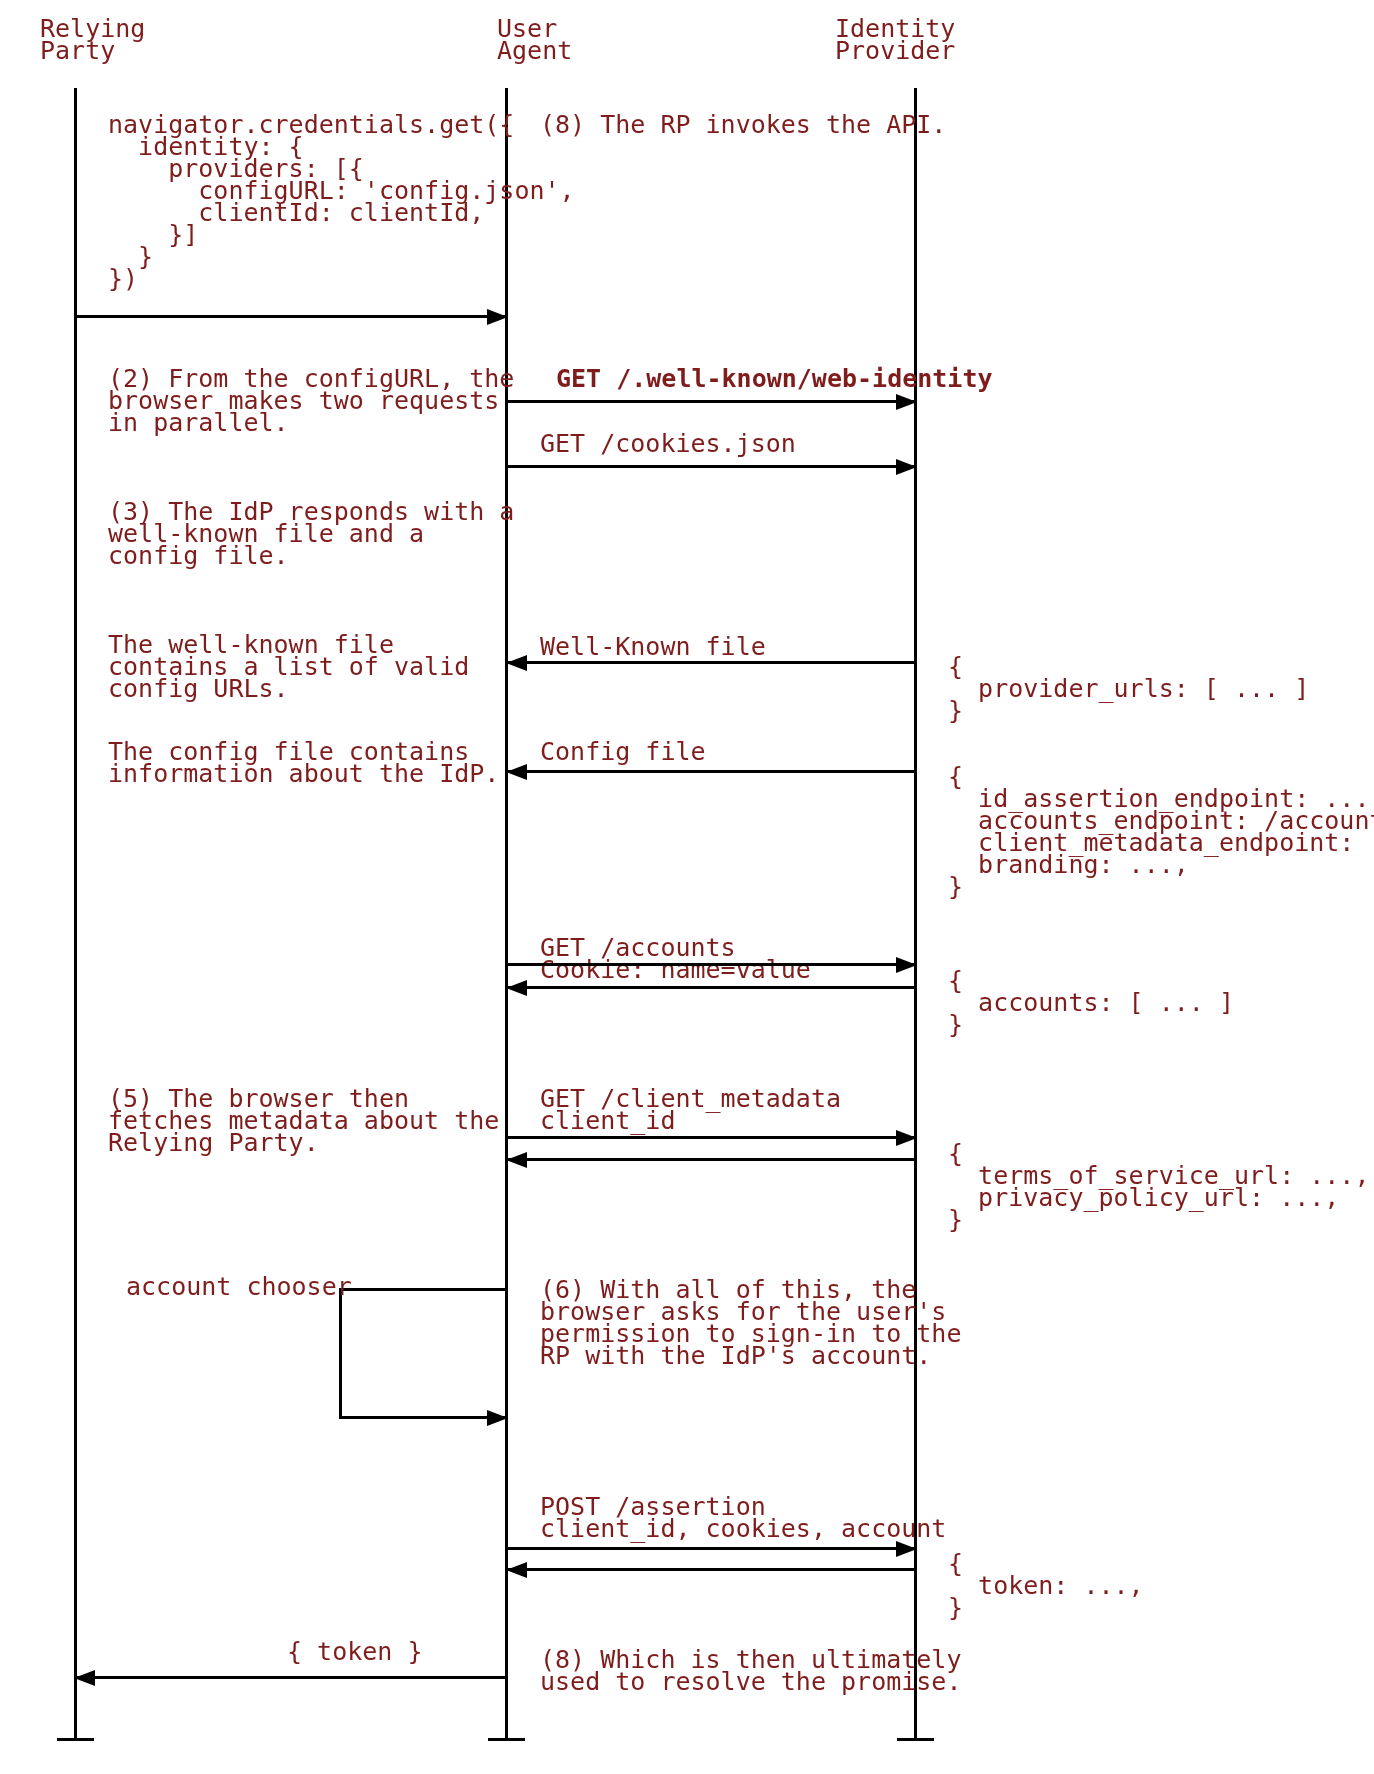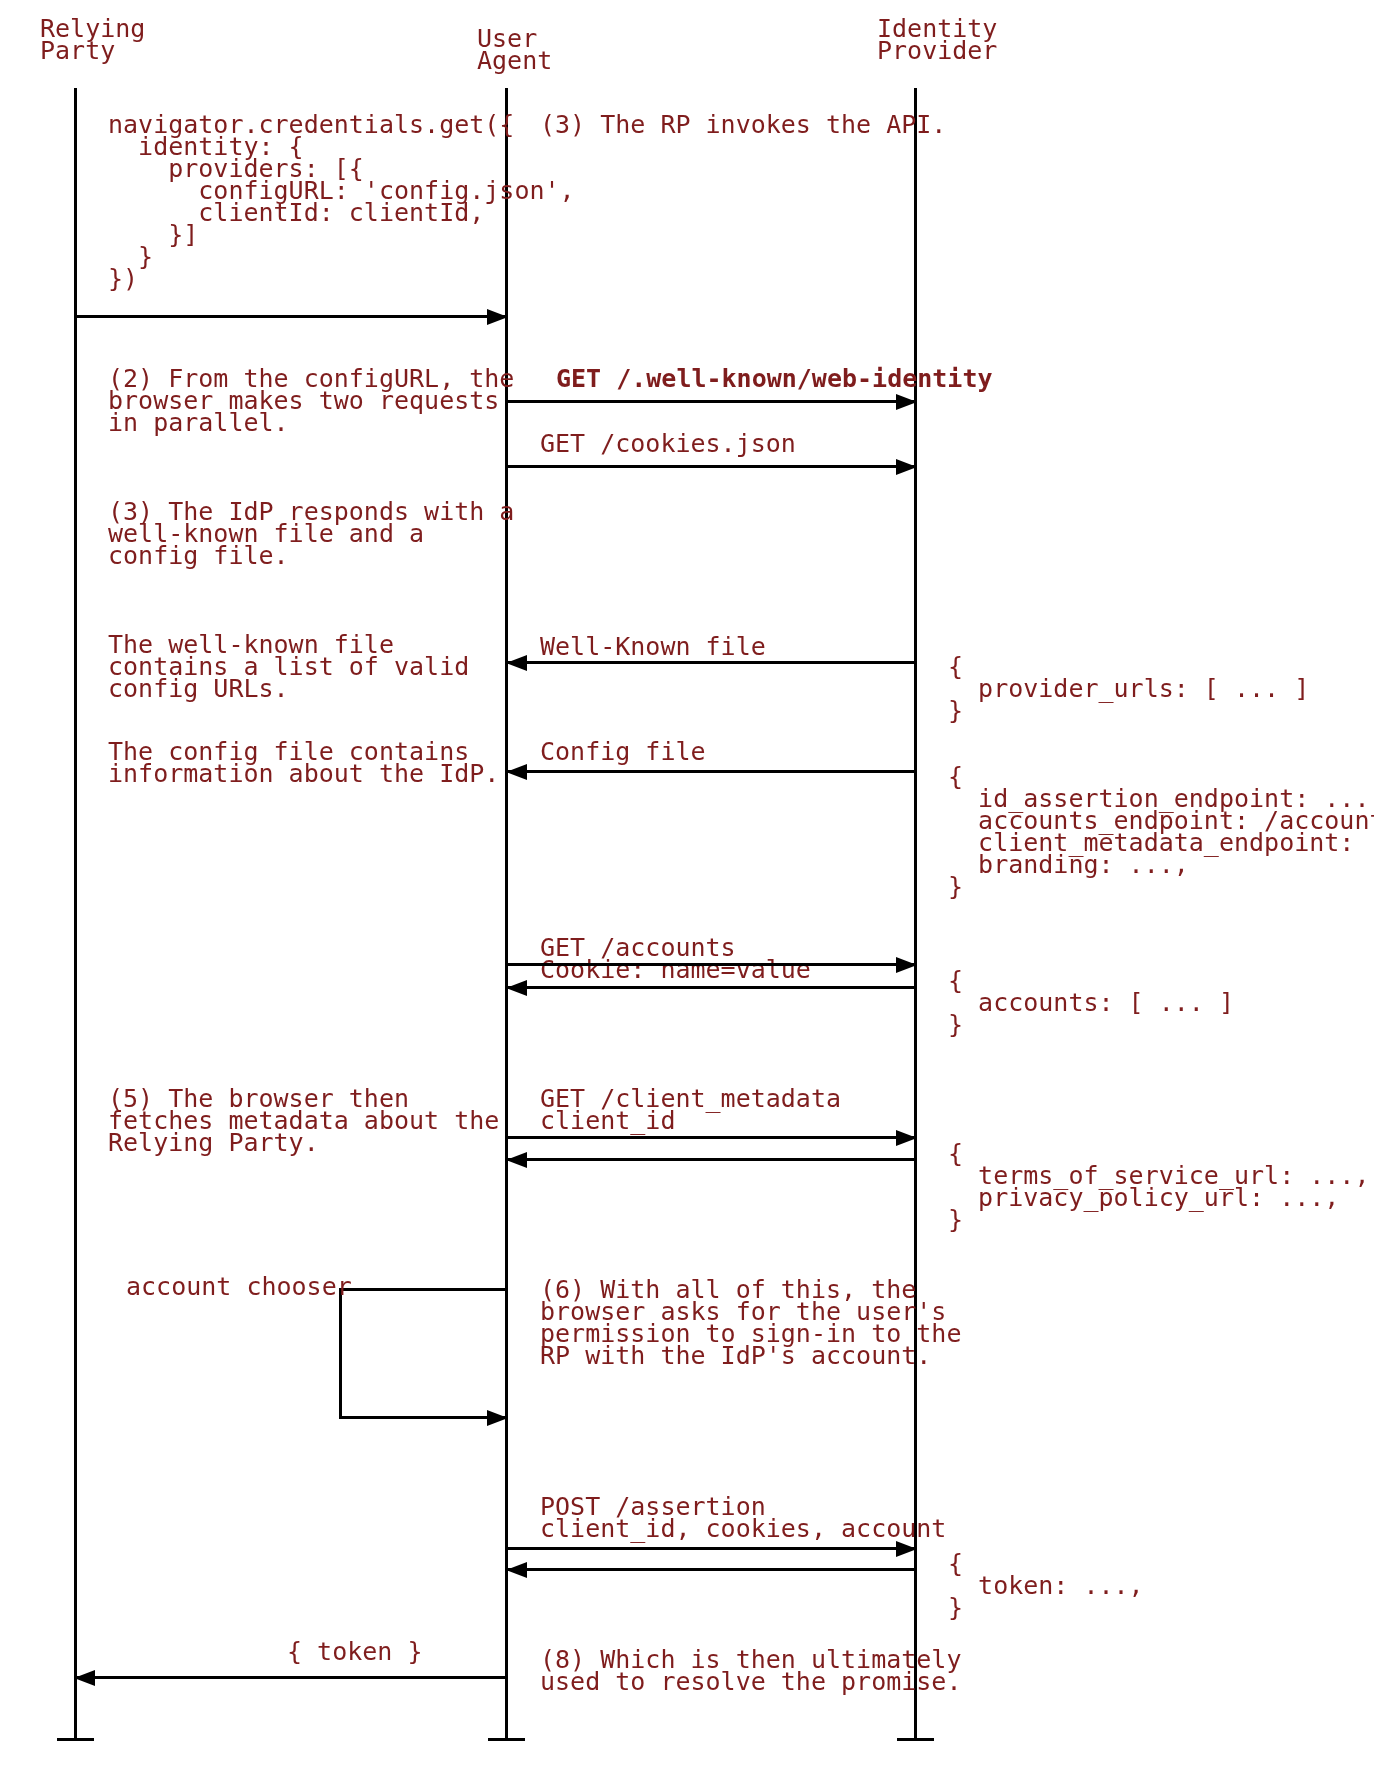--- a/index.html
+++ b/index.html
@@ -20,41 +20,41 @@
   .arrow .head.l{left:-1px;border-right:21px solid #000;}
   .loopseg{position:absolute;background:#000;}
 </style>
 </head>
 <body>
 
 <div id="stage">
 
   <div class="t" style="left:40px;top:18px;">Relying
 Party</div>
-  <div class="t" style="left:477px;top:18px;margin-top:10px;">User
+  <div class="t" style="left:497px;top:18px;">User
 Agent</div>
-  <div class="t" style="left:835px;top:18px;margin-left:42px;">Identity
+  <div class="t" style="left:835px;top:18px;">Identity
 Provider</div>
 
   <div class="lifeline" style="left:74px;top:88px;height:1652px;"></div>
   <div class="lifeline" style="left:505px;top:88px;height:1652px;"></div>
   <div class="lifeline" style="left:914px;top:88px;height:1652px;"></div>
   <div class="tick" style="left:57px;top:1738px;"></div>
   <div class="tick" style="left:488px;top:1738px;"></div>
   <div class="tick" style="left:897px;top:1738px;"></div>
 
   <div class="t" style="left:108px;top:114px;">navigator.credentials.get({
   identity: {
     providers: [{
       configURL: 'config.json',
       clientId: clientId,
     }]
   }
 })</div>
-  <div class="t" style="left:540px;top:114px;">(3) The RP invokes the API.</div>
+  <div class="t" style="left:540px;top:114px;">(8) The RP invokes the API.</div>
   <div class="arrow" style="left:76px;top:315px;width:431px;">
       <span class="head r"></span>
     </div>
 
   <div class="t" style="left:108px;top:368px;">(2) From the configURL, the
 browser makes two requests
 in parallel.</div>
   <div class="t" style="left:556px;top:368px;font-weight:bold;">GET /.well-known/web-identity</div>
   <div class="arrow" style="left:507px;top:400px;width:409px;">
       <span class="head r"></span>

